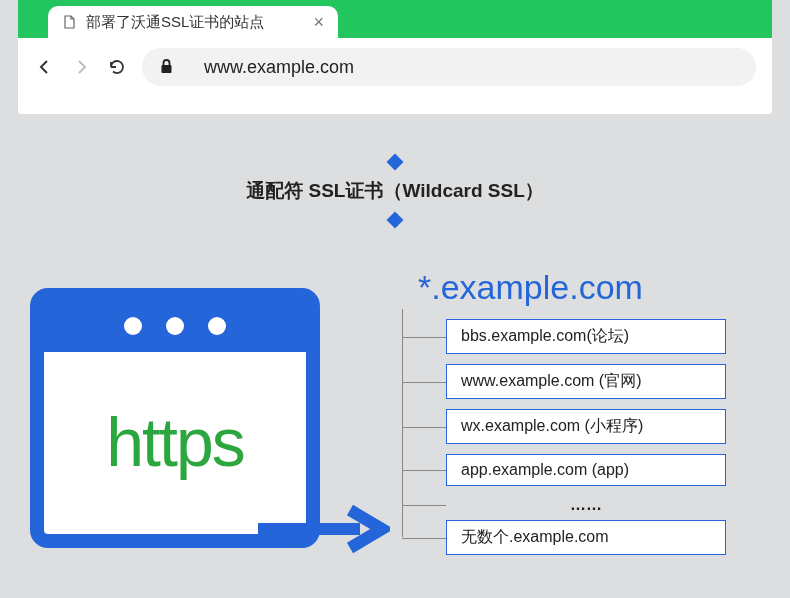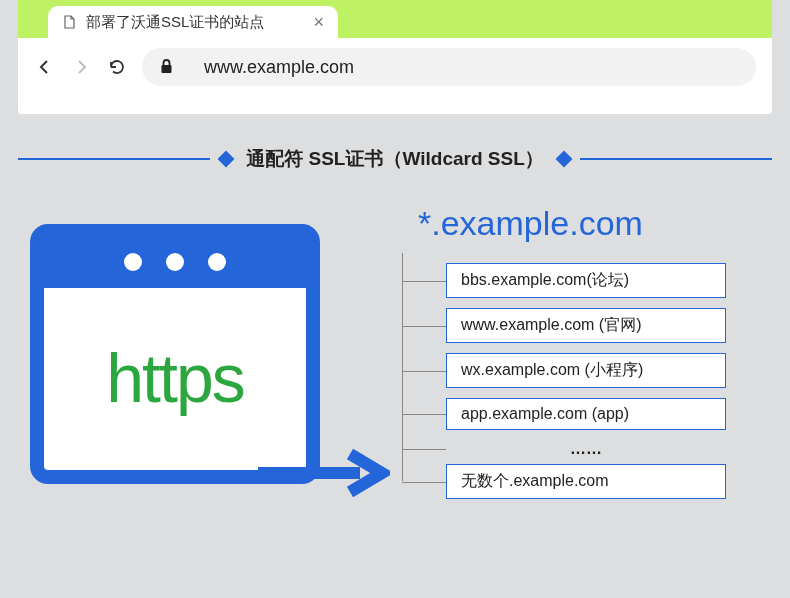--- a/index.html
+++ b/index.html
@@ -14,21 +14,21 @@
     
     
     .browser {
       background: #fff;
       margin: 0 18px;
       border-radius: 0 0 4px 4px;
       padding-bottom: 18px;
     }
     .tab-strip {
       height: 38px;
-      background: #bef264;
+      background: #22c55e;
       position: relative;
     }
     .tab {
       position: absolute;
       left: 30px;
       top: 6px;
       height: 32px;
       background: #fff;
       border-radius: 10px 10px 0 0;
       padding: 0 14px;
@@ -91,20 +91,21 @@
       color: #222;
     }
     
     
     .section-title-row {
       display: flex;
       align-items: center;
       justify-content: center;
       margin: 32px 18px 24px;
       gap: 10px;
+      flex-direction: column;
     }
     .title-line {
       flex: 1;
       height: 1.5px;
       background: #2565da;
     }
     .diamond {
       width: 12px;
       height: 12px;
       background: #2565da;
@@ -178,21 +179,21 @@
     
     .tree {
       margin-left: 70px;
       margin-top: 8px;
       position: relative;
     }
     .wildcard {
       font-size: 34px;
       color: #2565da;
       font-weight: 400;
-      margin-bottom: 20px;
+      margin-bottom: 12px;
       margin-left: 28px;
     }
     .tree-items {
       position: relative;
       padding-left: 56px;
     }
     .vline {
       position: absolute;
       left: 12px;
       top: -10px;

